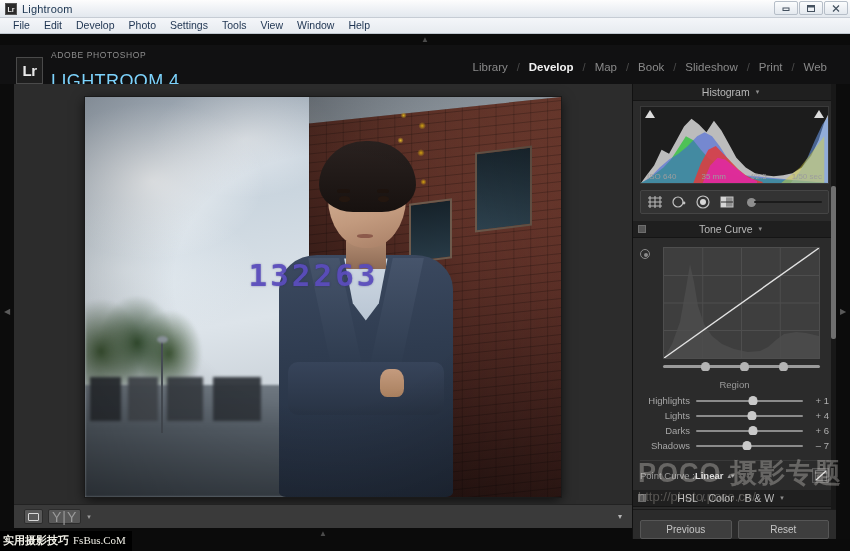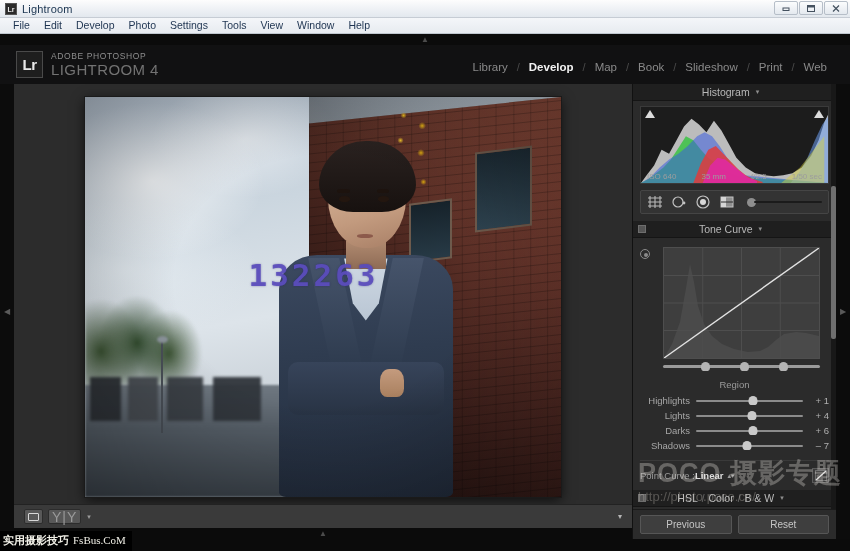--- a/index.html
+++ b/index.html
@@ -66,21 +66,21 @@
   .lr-logo { position: absolute; left: 16px; top: 6px; display: flex; align-items: center; gap: 8px; }
   .lr-logo-box {
     width: 27px; height: 27px; background: #1e1e1e;
     border: 1px solid #4a4a4a;
     color: #e9e9e9; font-size: 15px; font-weight: bold;
     display: flex; align-items: center; justify-content: center;
     letter-spacing: -.5px;
   }
   .lr-wordmark { display: flex; flex-direction: column; line-height: 1; }
   .lr-word-sm { font-size: 8.5px; color: #8e8e8e; letter-spacing: .6px; }
-  .lr-word-lg { font-size: 15px; color: #737373; letter-spacing: .4px; margin-top: 2px; }
+  .lr-word-lg { font-size: 18px; color: #7dd3fc; letter-spacing: .4px; margin-top: 12px; }
 
   .lr-modules {
     position: absolute; right: 14px; top: 16px;
     display: flex; align-items: center;
   }
   .lr-module {
     font-size: 11.5px; color: #8a8a8a; padding: 0 9px;
   }
   .lr-module.active { color: #f2f2f2; font-weight: bold; }
   .lr-module-sep { color: #4a4a4a; font-size: 11px; }
@@ -417,21 +417,21 @@
   .pc-value { font-size: 9.5px; color: #dcdcdc; font-weight: bold; }
   .pc-arrows { font-size: 7px; color: #9b9b9b; margin-left: 4px; line-height: 1; }
   .pc-btn {
     margin-left: auto; width: 17px; height: 15px;
     border: 1px solid #5a5a5a; background: #3a3a3a;
     display: flex; align-items: center; justify-content: center;
   }
 
   .bottom-bar {
     height: 30px; background: #2b2b2b; border-top: 1px solid #1a1a1a;
-    display: flex; align-items: center; gap: 6px; padding: 0 7px;
+    display: flex; align-items: flex-end; gap: 6px; padding: 0 7px;
   }
   .big-btn {
     flex: 1; height: 19px; background: #3e3e3e;
     border: 1px solid #565656; border-radius: 2px;
     color: #c6c6c6; font-size: 10px;
     display: flex; align-items: center; justify-content: center;
   }
 
   .panel-scrollbar {
     position: absolute; right: 0; top: 0; width: 5px; height: 100%;

